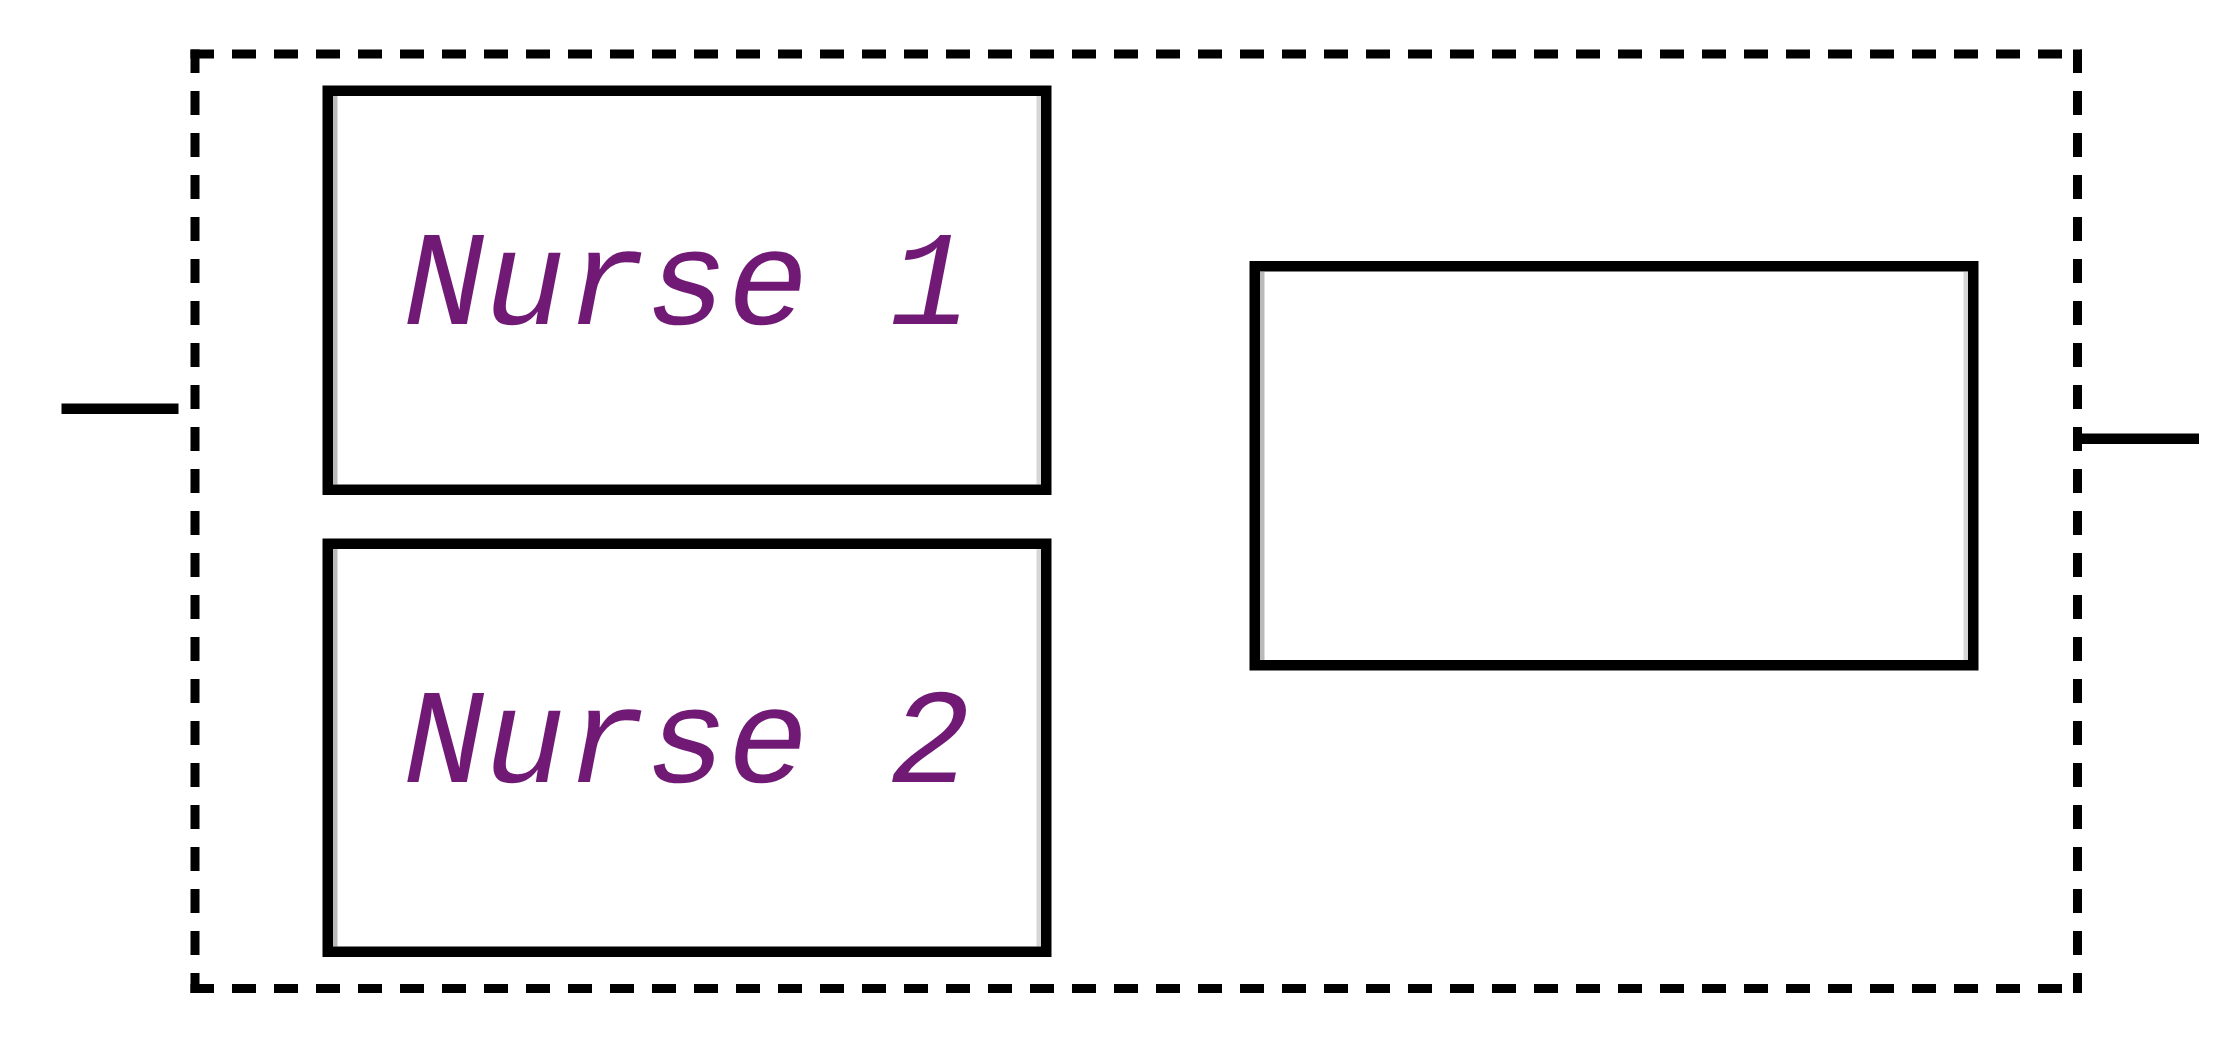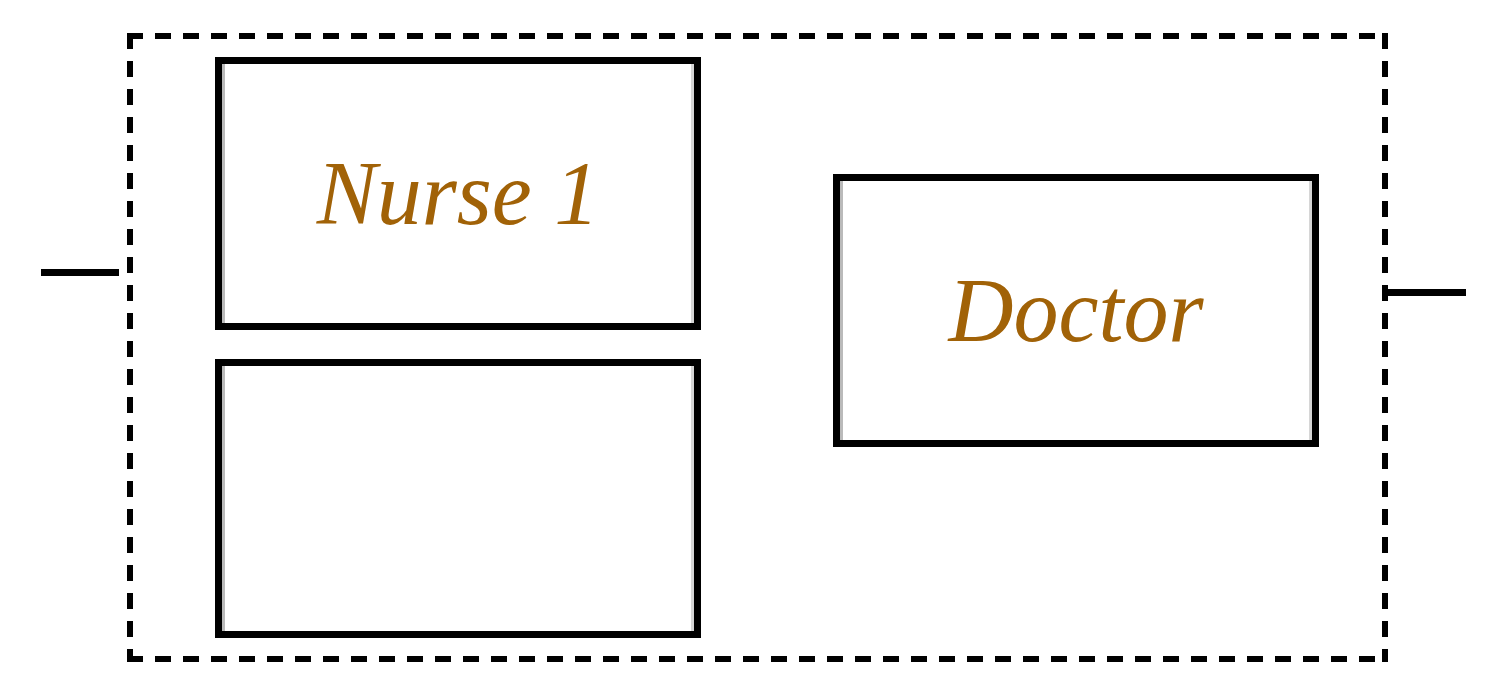--- a/index.html
+++ b/index.html
@@ -5,22 +5,22 @@
   html, body {
     margin: 0;
     padding: 0;
     background: #ffffff;
   }
   .canvas {
     position: relative;
     width: 1493px;
     height: 698px;
     background: #ffffff;
-    color: #a16207;
-    font-family: Liberation Serif, serif;
+    color: #701a75;
+    font-family: Liberation Mono, monospace;
     overflow: hidden;
   }
 
   
   .boundary {
     position: absolute;
     left: 127px;
     top: 33px;
     width: 1261px;
     height: 629px;
@@ -92,19 +92,19 @@
     <div class="edge bottom"></div>
     <div class="edge left"></div>
     <div class="edge right"></div>
   </div>
 
   <div class="block block-nurse1">
     <div class="block-title">Nurse 1</div>
   </div>
 
   <div class="block block-nurse2">
+    <div class="block-title">Nurse 2</div>
   </div>
 
   <div class="block block-doctor">
-    <div class="block-title">Doctor</div>
   </div>
 
 </div>
 
 </body></html>

